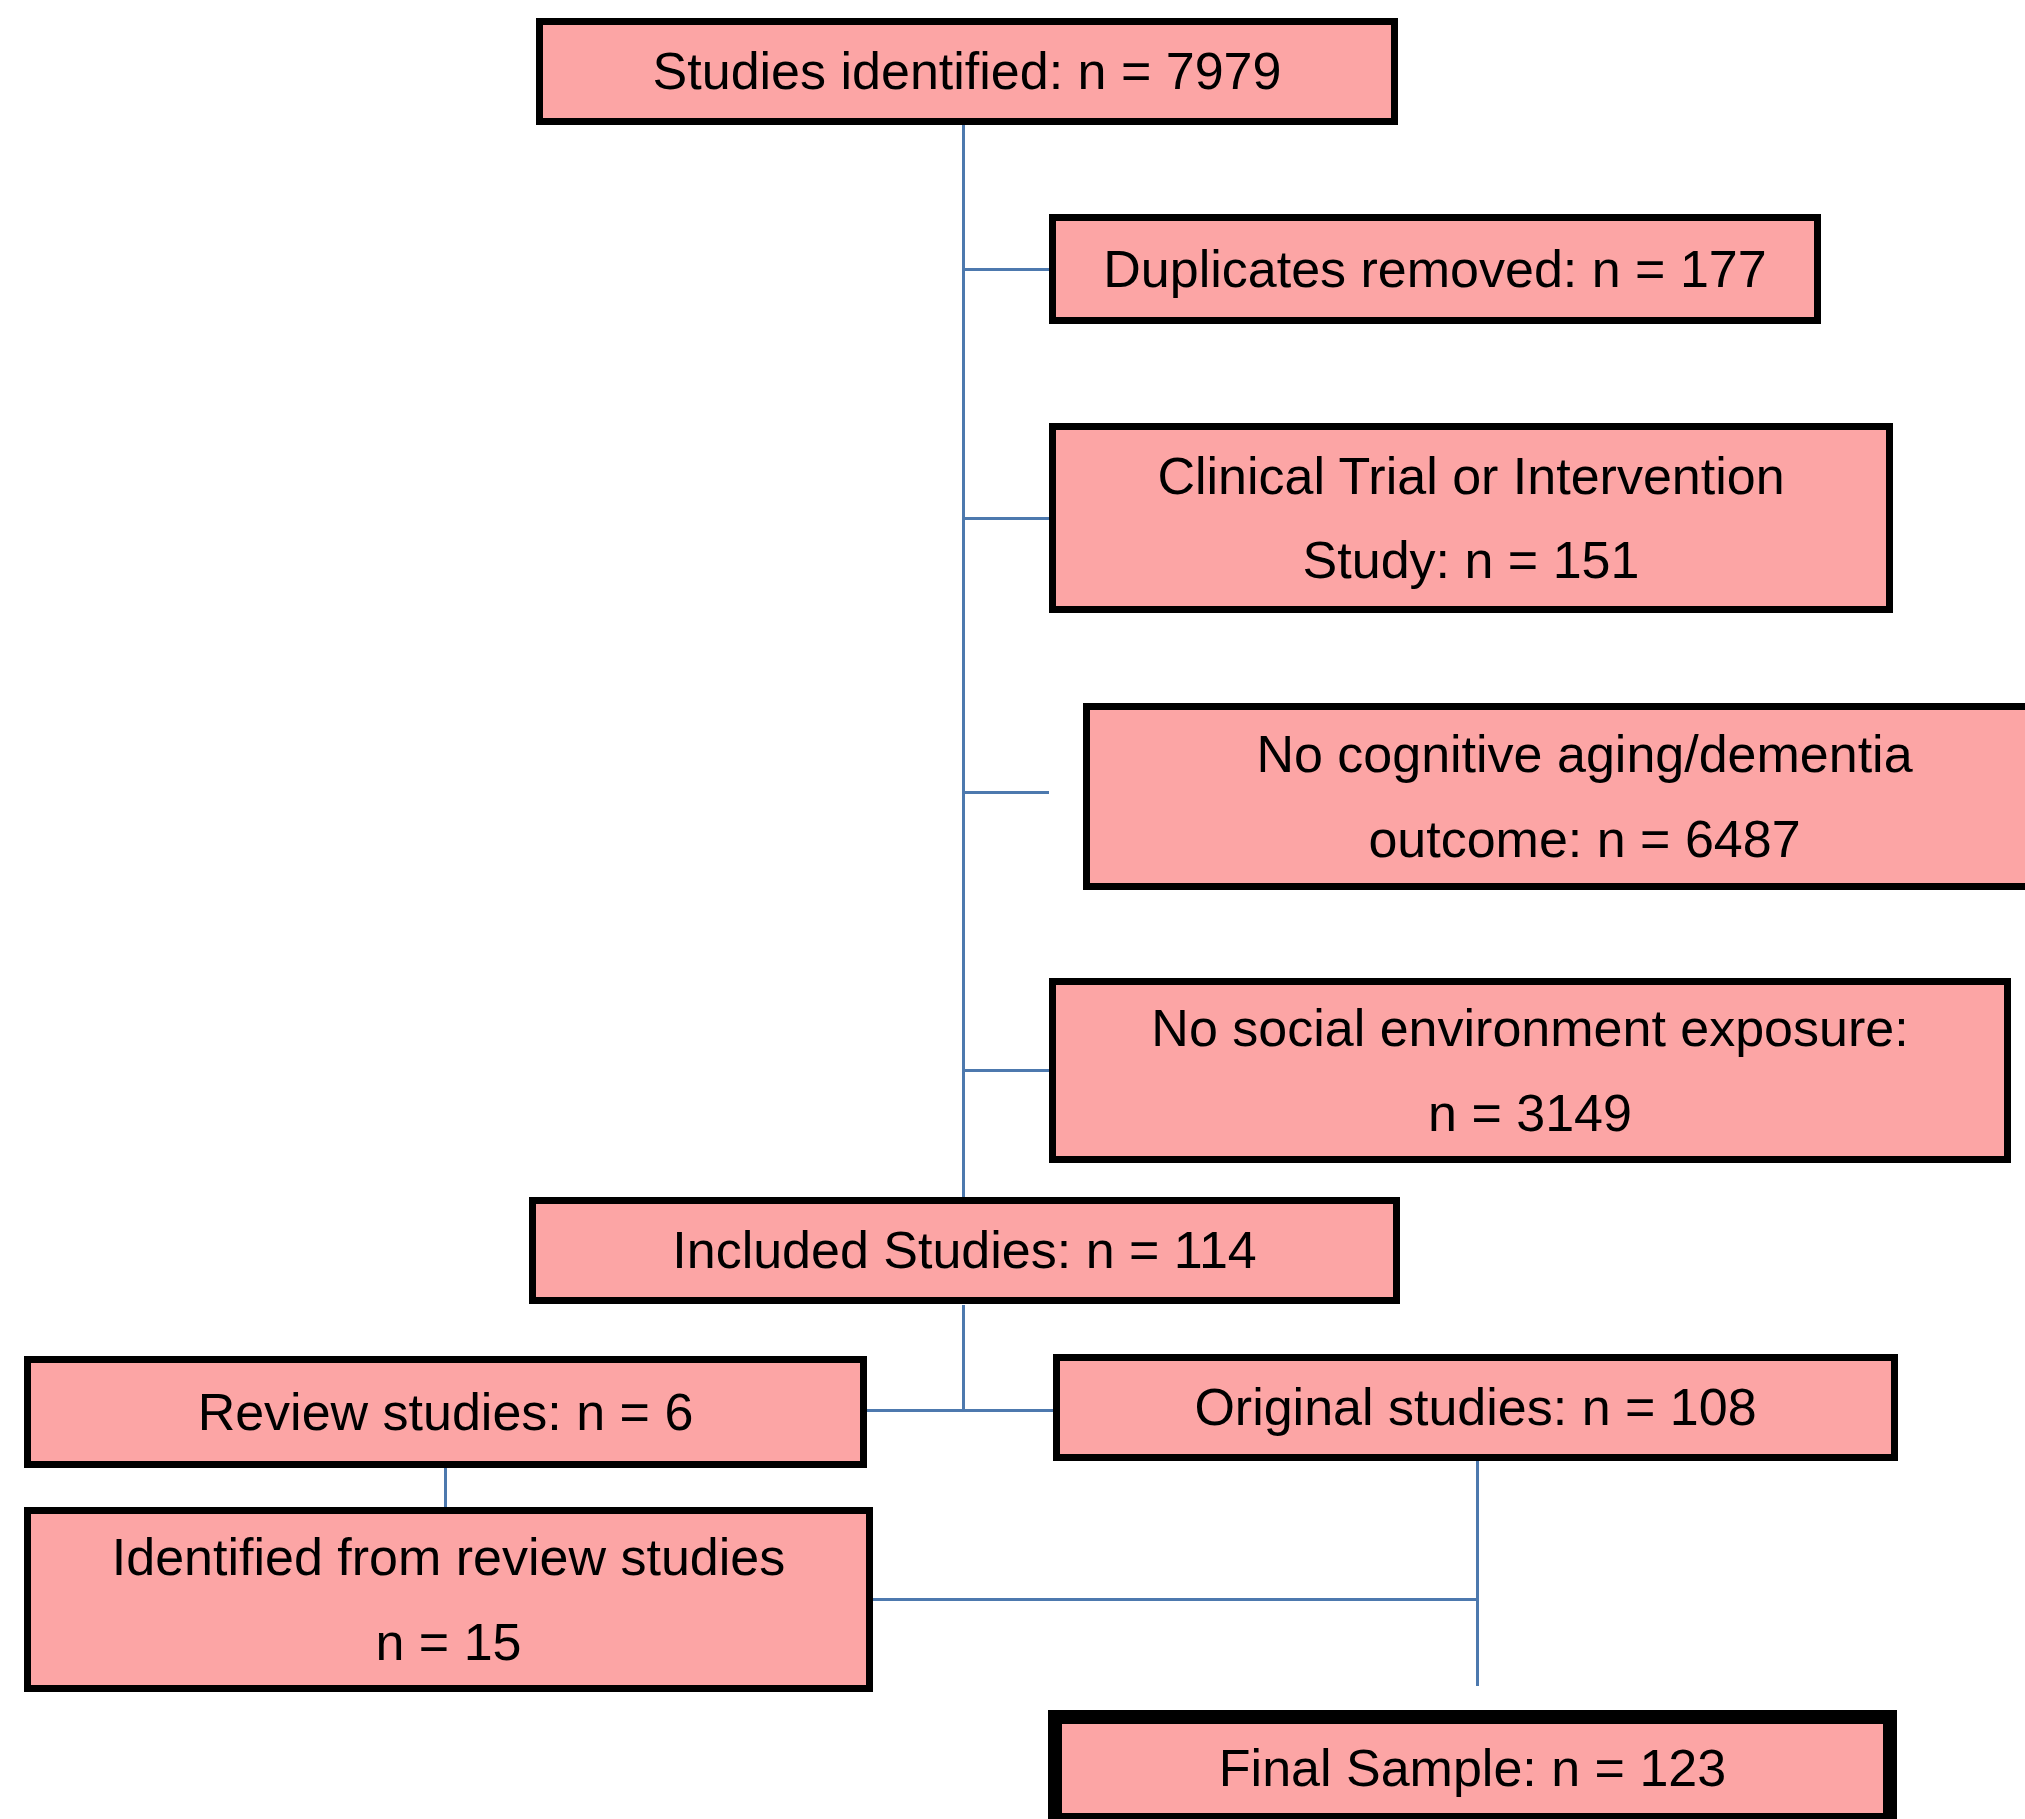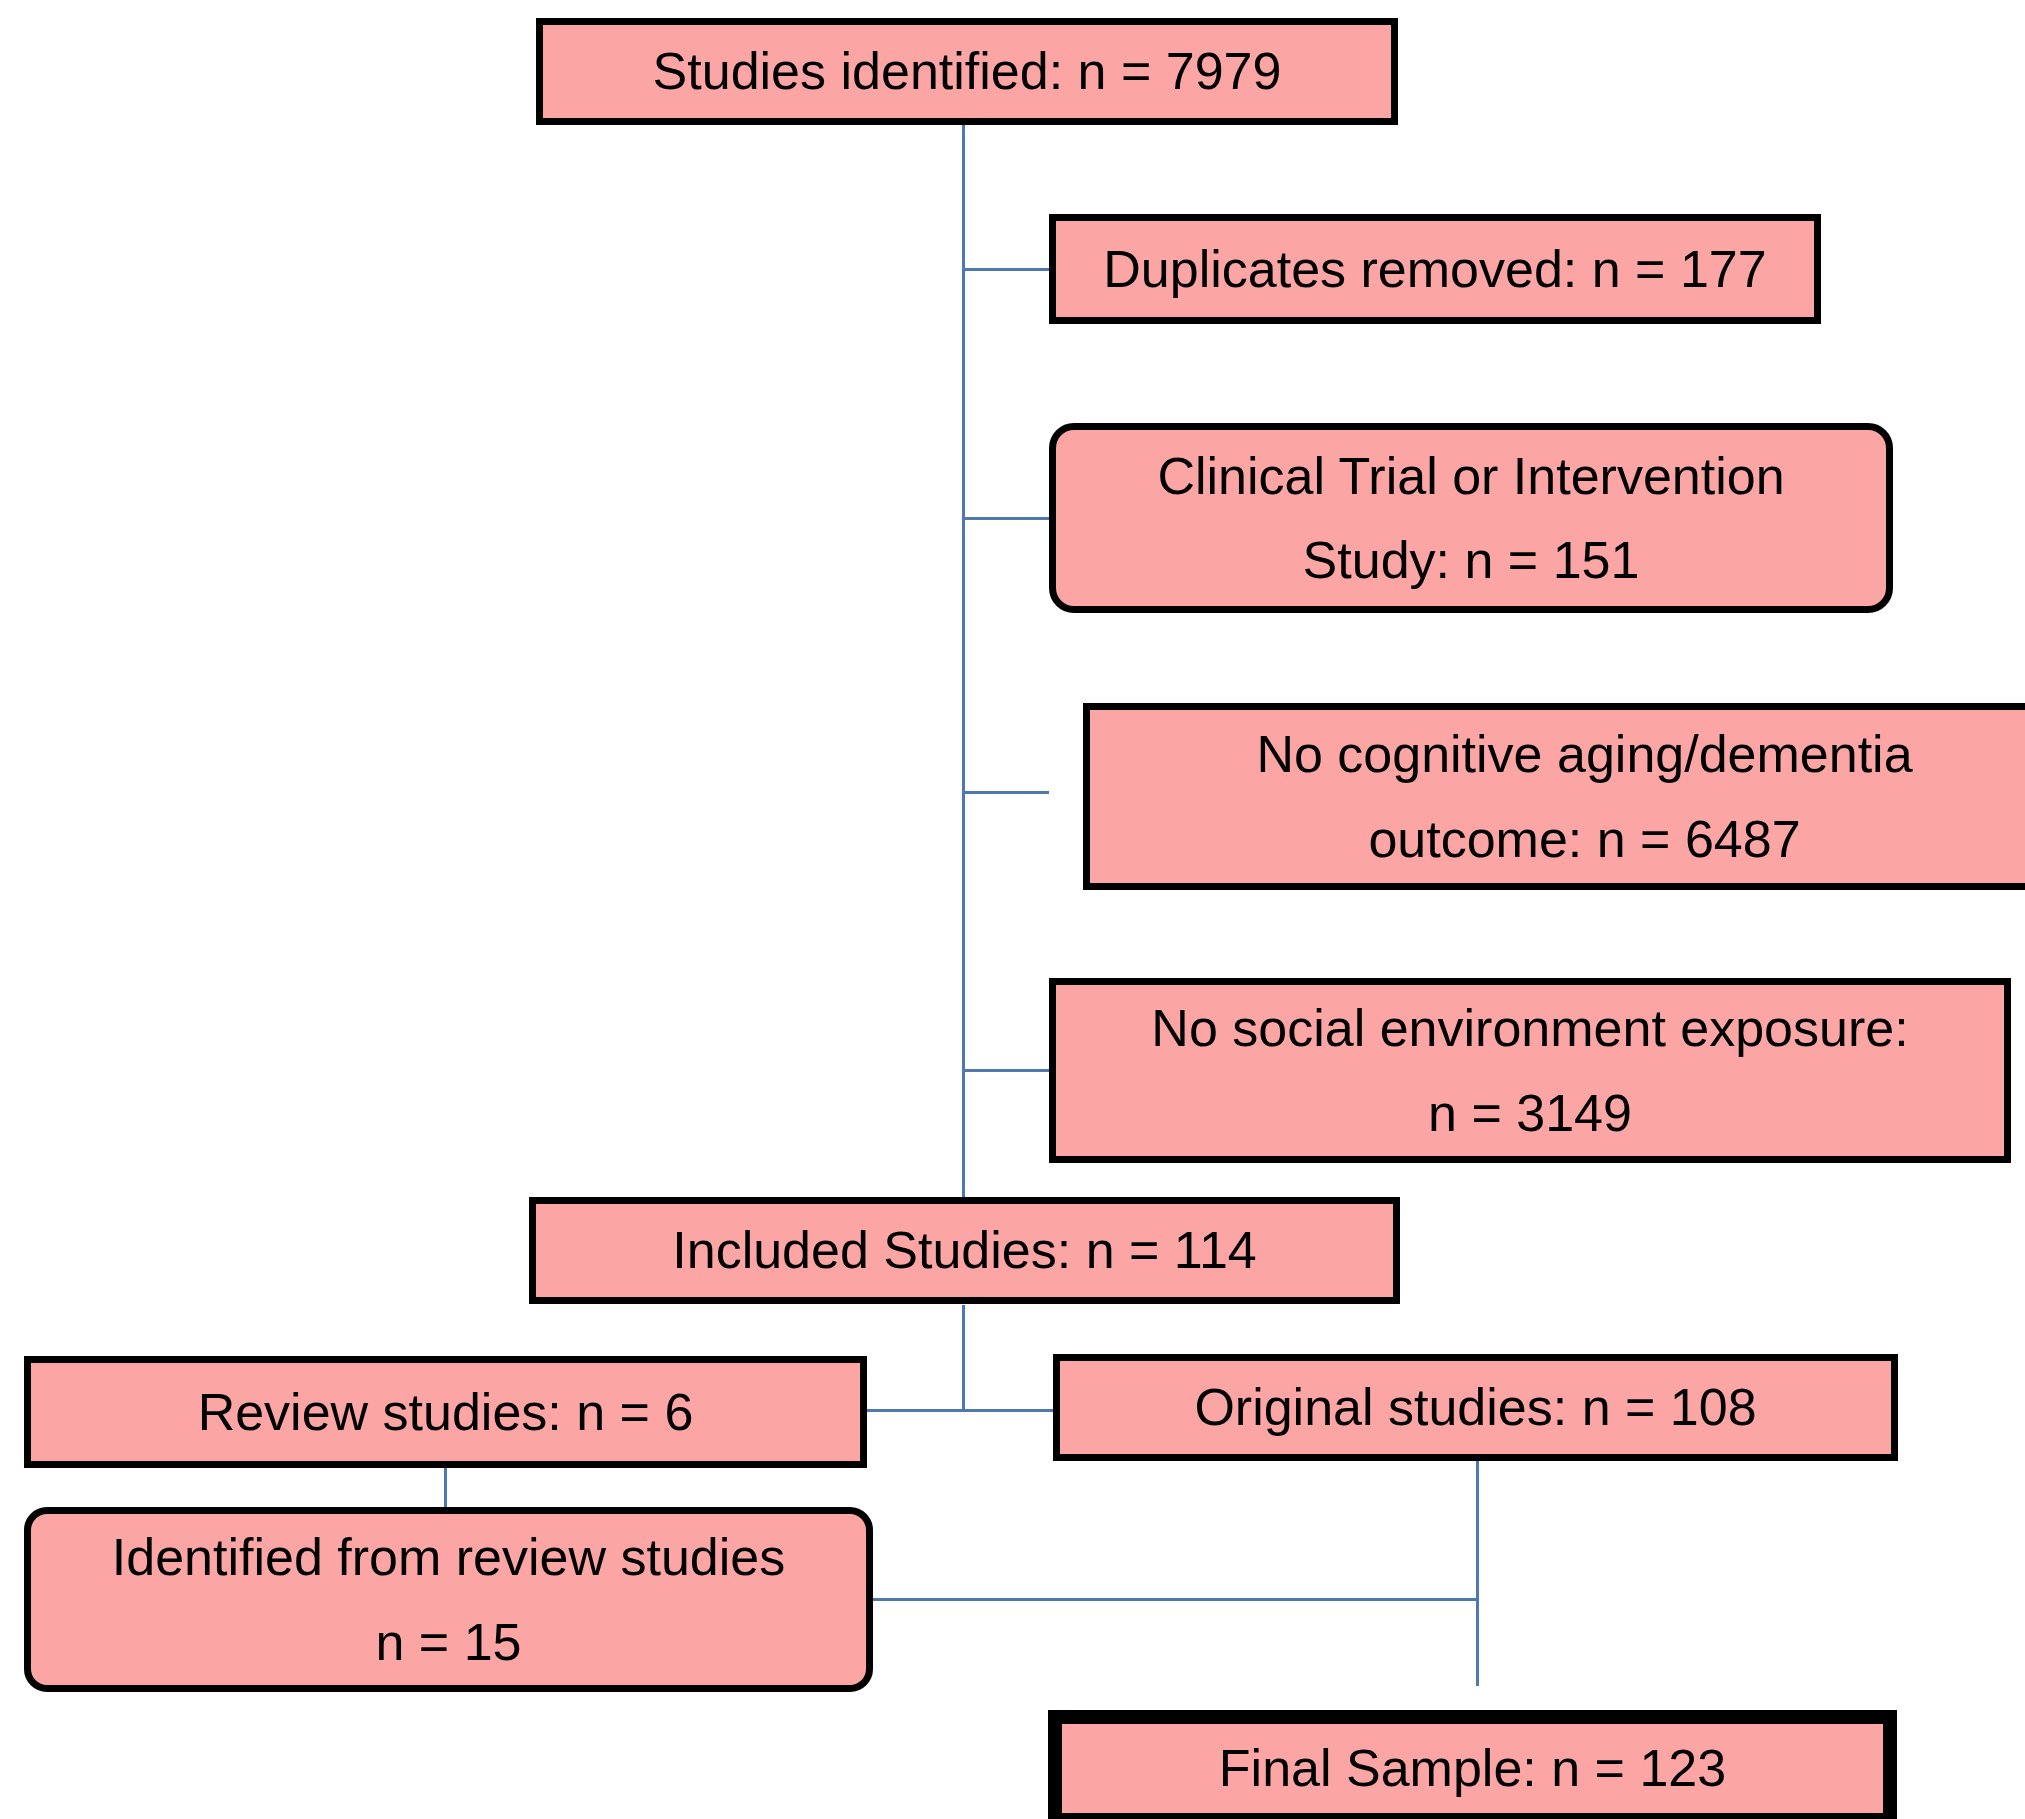--- a/index.html
+++ b/index.html
@@ -40,27 +40,27 @@
   .conn {
     position: absolute;
     background: var(--conn-c, #4d79ae);
   }
   .conn.v { width: 2.6px; }
   .conn.h { height: 2.6px; }
 
   
   #n-top        { left: 536px;  top: 18px;   width: 862px; height: 107px; }
   #n-dup        { left: 1049px; top: 214px;  width: 772px; height: 110px; }
-  #n-clinical   { left: 1049px; top: 423px;  width: 844px; height: 190px; border-radius: 25px; }
+  #n-clinical   { left: 1049px; top: 423px;  width: 844px; height: 190px; }
   #n-cognitive  { left: 1049px; top: 703px; width: 1003px; height: 187px; margin-left: 34px; }
   #n-social     { left: 1049px; top: 978px; width: 962px; height: 185px; }
   #n-included   { left: 529px;  top: 1197px; width: 871px; height: 107px; }
   #n-review     { left: 24px;   top: 1356px; width: 843px; height: 112px; }
   #n-original   { left: 1053px; top: 1354px; width: 845px; height: 107px; }
-  #n-identified { left: 24px;   top: 1507px; width: 849px; height: 185px; border-radius: 23px; }
+  #n-identified { left: 24px;   top: 1507px; width: 849px; height: 185px; }
   #n-final     { left: 1048px; top: 1686px; width: 849px; height: 117px; }
 
   #c-main  { left: 962px; top: 125px;  height: 1073px; }
   #c-stub1 { left: 964px; top: 268px;  width: 85px; }
   #c-stub2 { left: 964px; top: 517px;  width: 85px; }
   #c-stub3 { left: 964px; top: 791px; width: 85px; }
   #c-stub4 { left: 964px; top: 1069px; width: 85px; }
   #c-v2    { left: 962px; top: 1305px; height: 105px; }
   #c-h1    { left: 867px; top: 1409px; width: 186px; }
   #c-v3    { left: 444px;  top: 1468px; height: 39px; }

